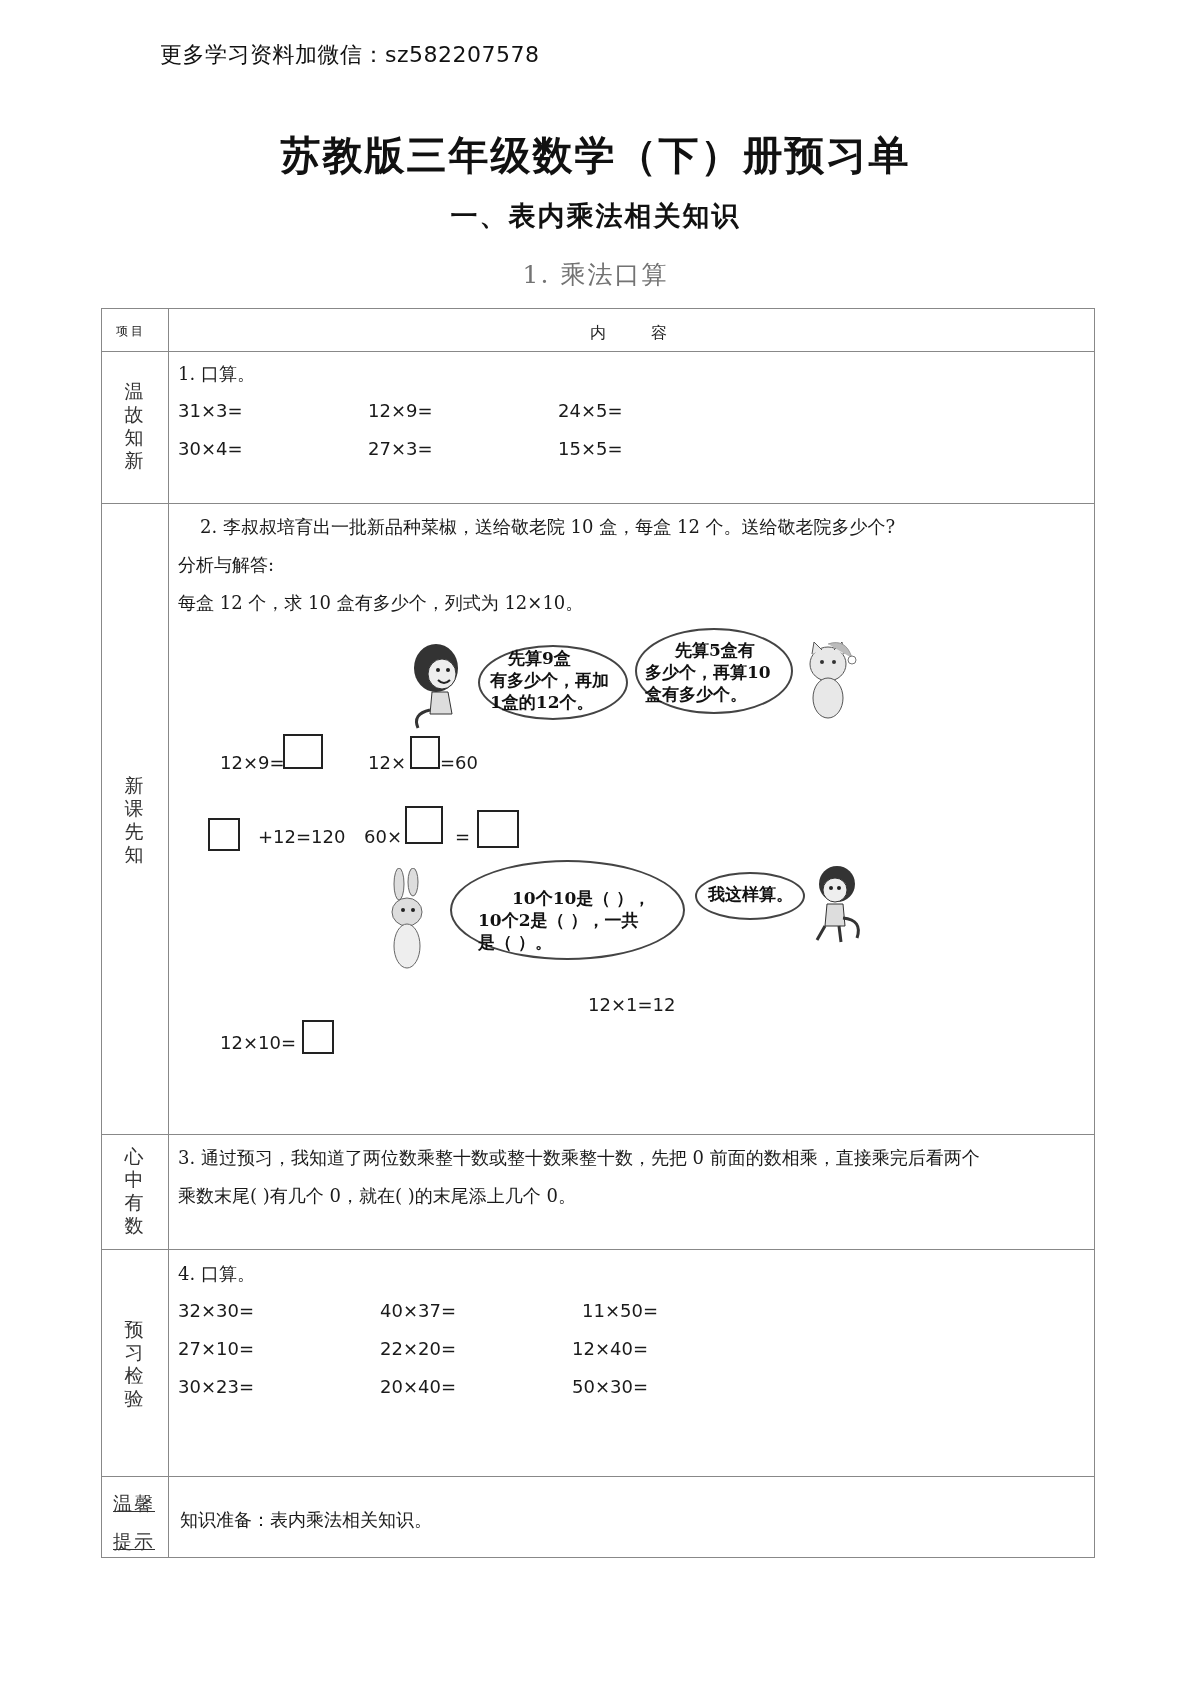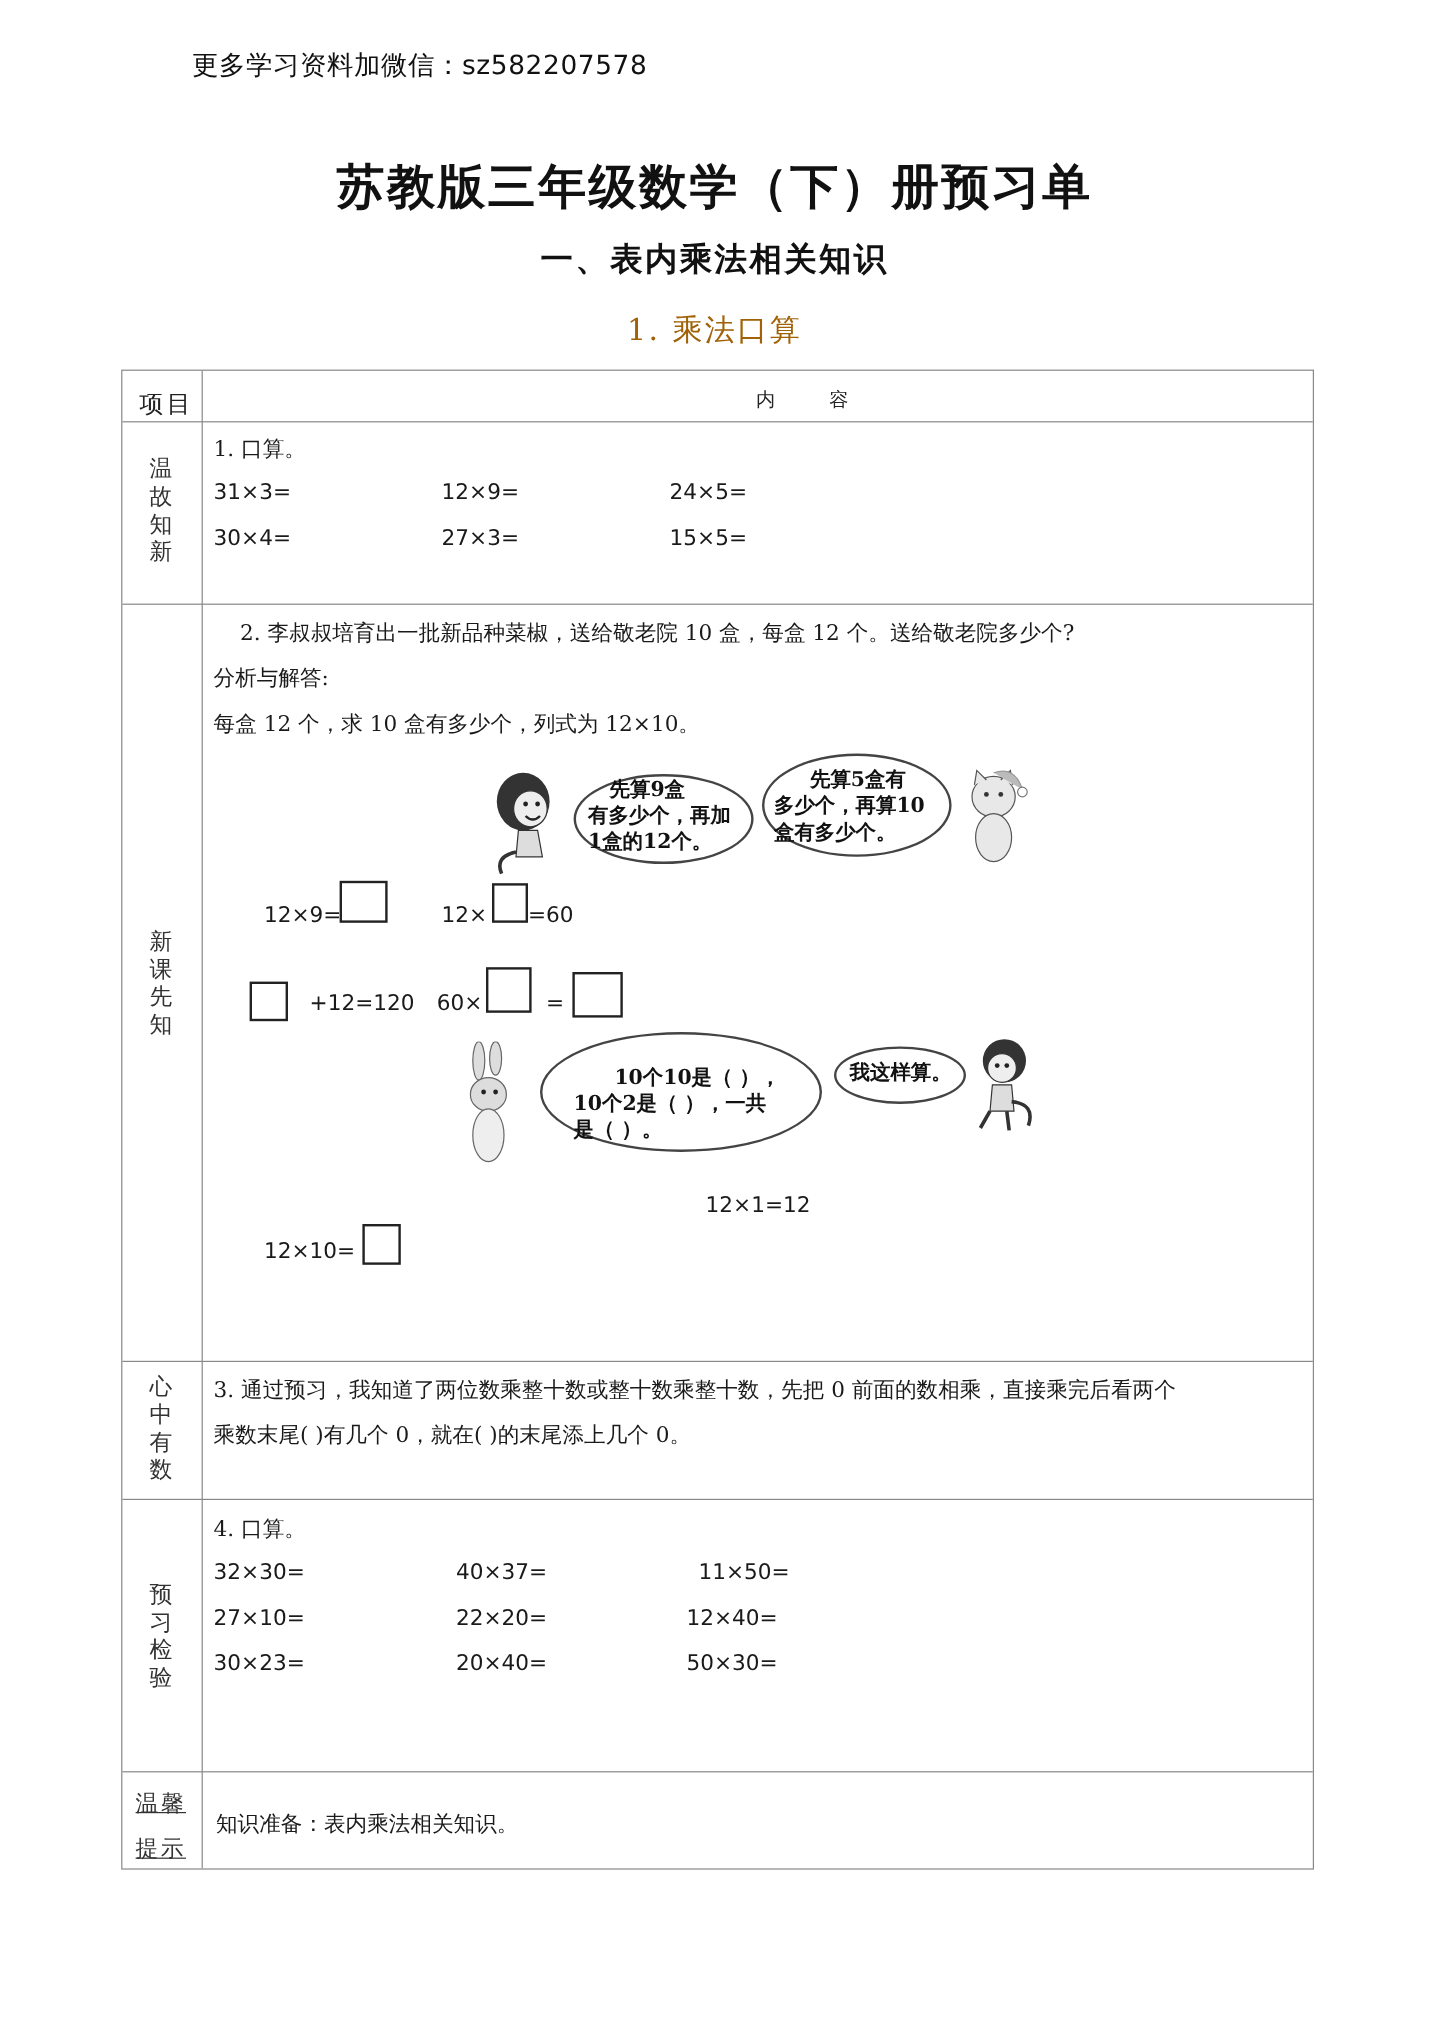--- a/index.html
+++ b/index.html
@@ -4,31 +4,31 @@
 <style>
   html, body { margin: 0; padding: 0; background: #ffffff; }
   body { width: 1191px; height: 1684px; position: relative; overflow: hidden;
          font-family: "DejaVu Sans", "Liberation Sans", sans-serif; color: #1a1a1a; }
   .abs { position: absolute; }
   .watermark { left: 160px; top: 40px; font-size: 22px; letter-spacing: 0.5px; color: #111; }
   .title { left: 0; width: 1191px; top: 128px; text-align: center; font-size: 40px; font-weight: bold;
            font-family: "DejaVu Serif", "Liberation Serif", serif; letter-spacing: 2px; color: #111; }
   .subtitle { left: 0; width: 1191px; top: 198px; text-align: center; font-size: 27px; font-weight: bold;
               font-family: "DejaVu Serif", "Liberation Serif", serif; letter-spacing: 2px; color: #111; }
-  .lesson { left: 0; width: 1191px; top: 258px; text-align: center; font-size: 25px; color: #a16207;
+  .lesson { left: 0; width: 1191px; top: 258px; text-align: center; font-size: 25px; color: #737373;
             font-family: "DejaVu Serif", "Liberation Serif", serif; letter-spacing: 2px; }
 
   .tbl { left: 101px; top: 308px; width: 994px; height: 1250px; border: 1.5px solid #888; box-sizing: border-box; }
   .hline { position: absolute; left: 0; width: 100%; height: 0; border-top: 1.5px solid #888; }
   .vline { position: absolute; left: 66px; top: 0; height: 100%; width: 0; border-left: 1.5px solid #888; }
 
-  .hdr-label { left: 116px; top: 323px; font-size: 20px; color: #222;
+  .hdr-label { left: 116px; top: 323px; font-size: 12px; color: #222;
                font-family: "DejaVu Serif", "Liberation Serif", serif; letter-spacing: 3px; }
   .hdr-content { left: 590px; top: 323px; font-size: 16px; color: #222;
-                 font-family: "DejaVu Serif", "Liberation Serif", serif; word-spacing: 40px; margin-left: 40px; }
+                 font-family: "DejaVu Serif", "Liberation Serif", serif; word-spacing: 40px; }
 
   .rowlabel { width: 66px; text-align: center; font-size: 19px; line-height: 23px; color: #333;
               font-family: "DejaVu Serif", "Liberation Serif", serif; }
   .rowlabel span { display: block; }
 
   .txt { font-size: 18px; color: #1a1a1a; font-family: "DejaVu Serif", "Liberation Serif", serif; white-space: nowrap; }
   .eq { font-size: 18px; color: #1a1a1a; font-family: "DejaVu Sans", sans-serif; white-space: nowrap; }
 
   .box { position: absolute; border: 2px solid #222; box-sizing: border-box; background: #fff; }
 

